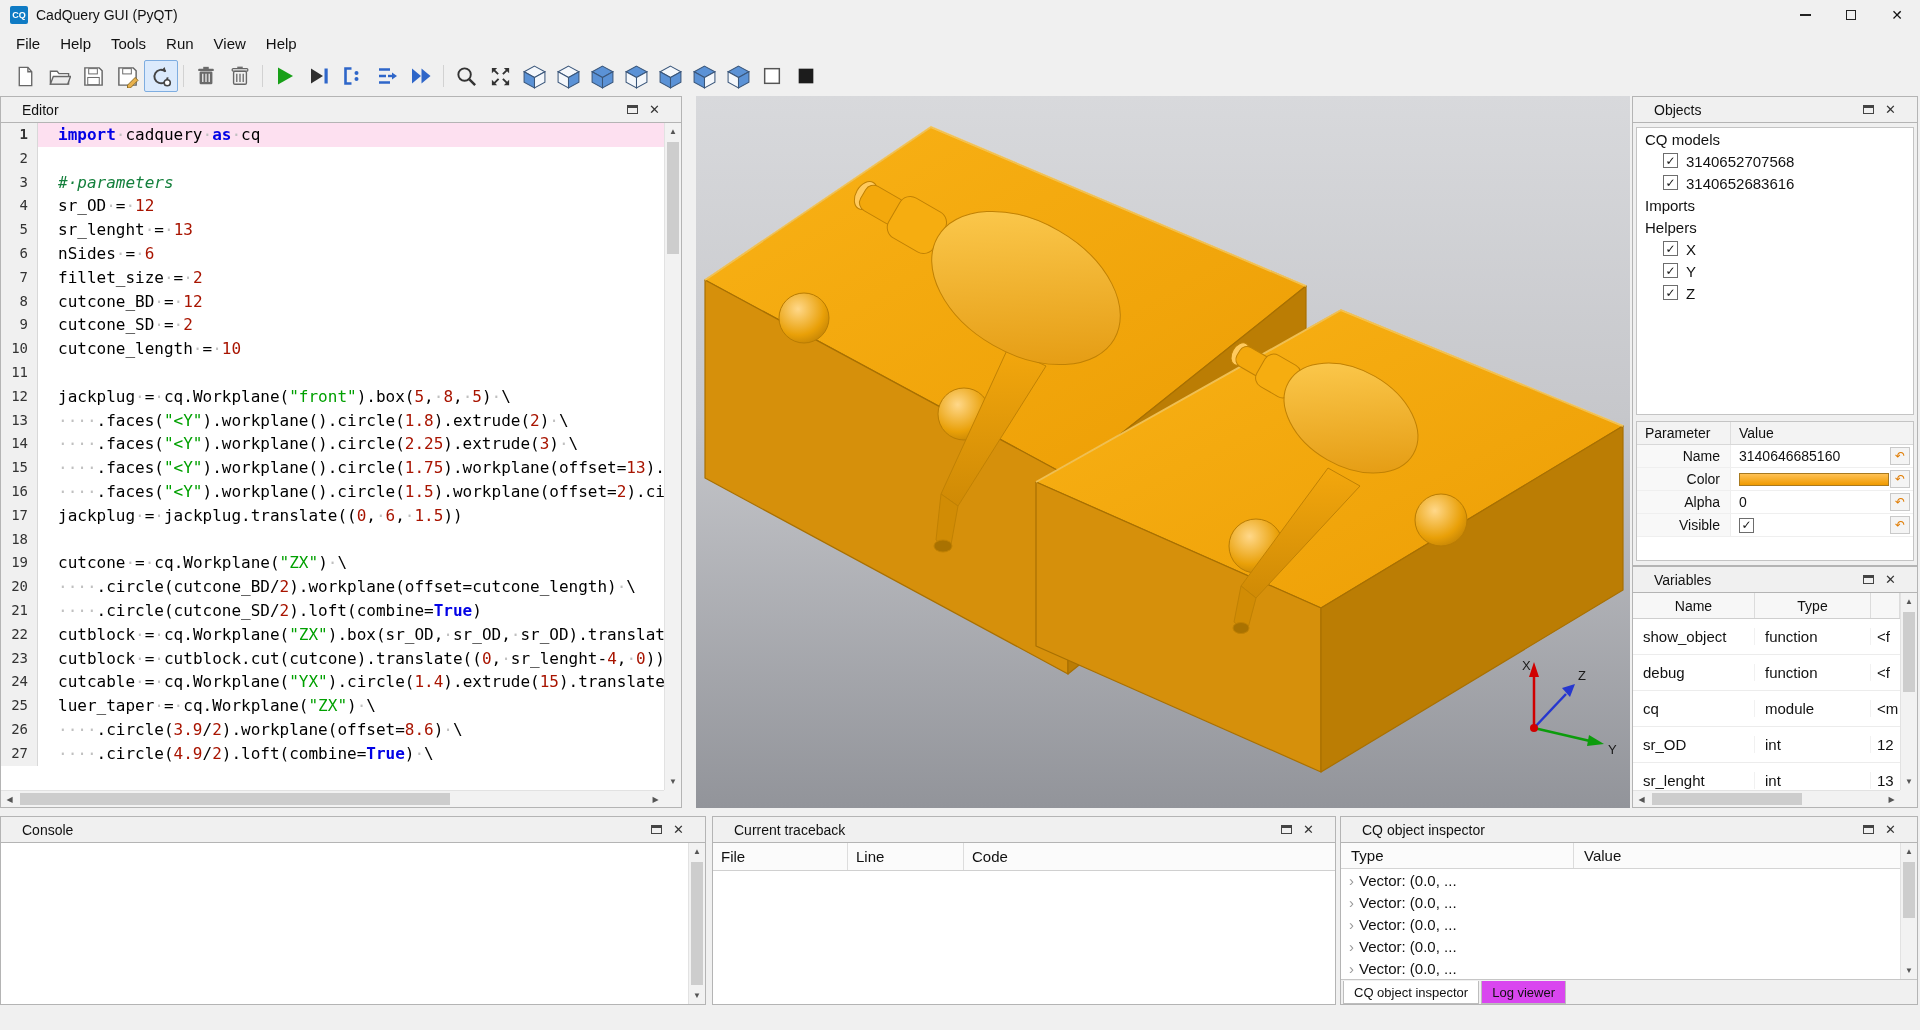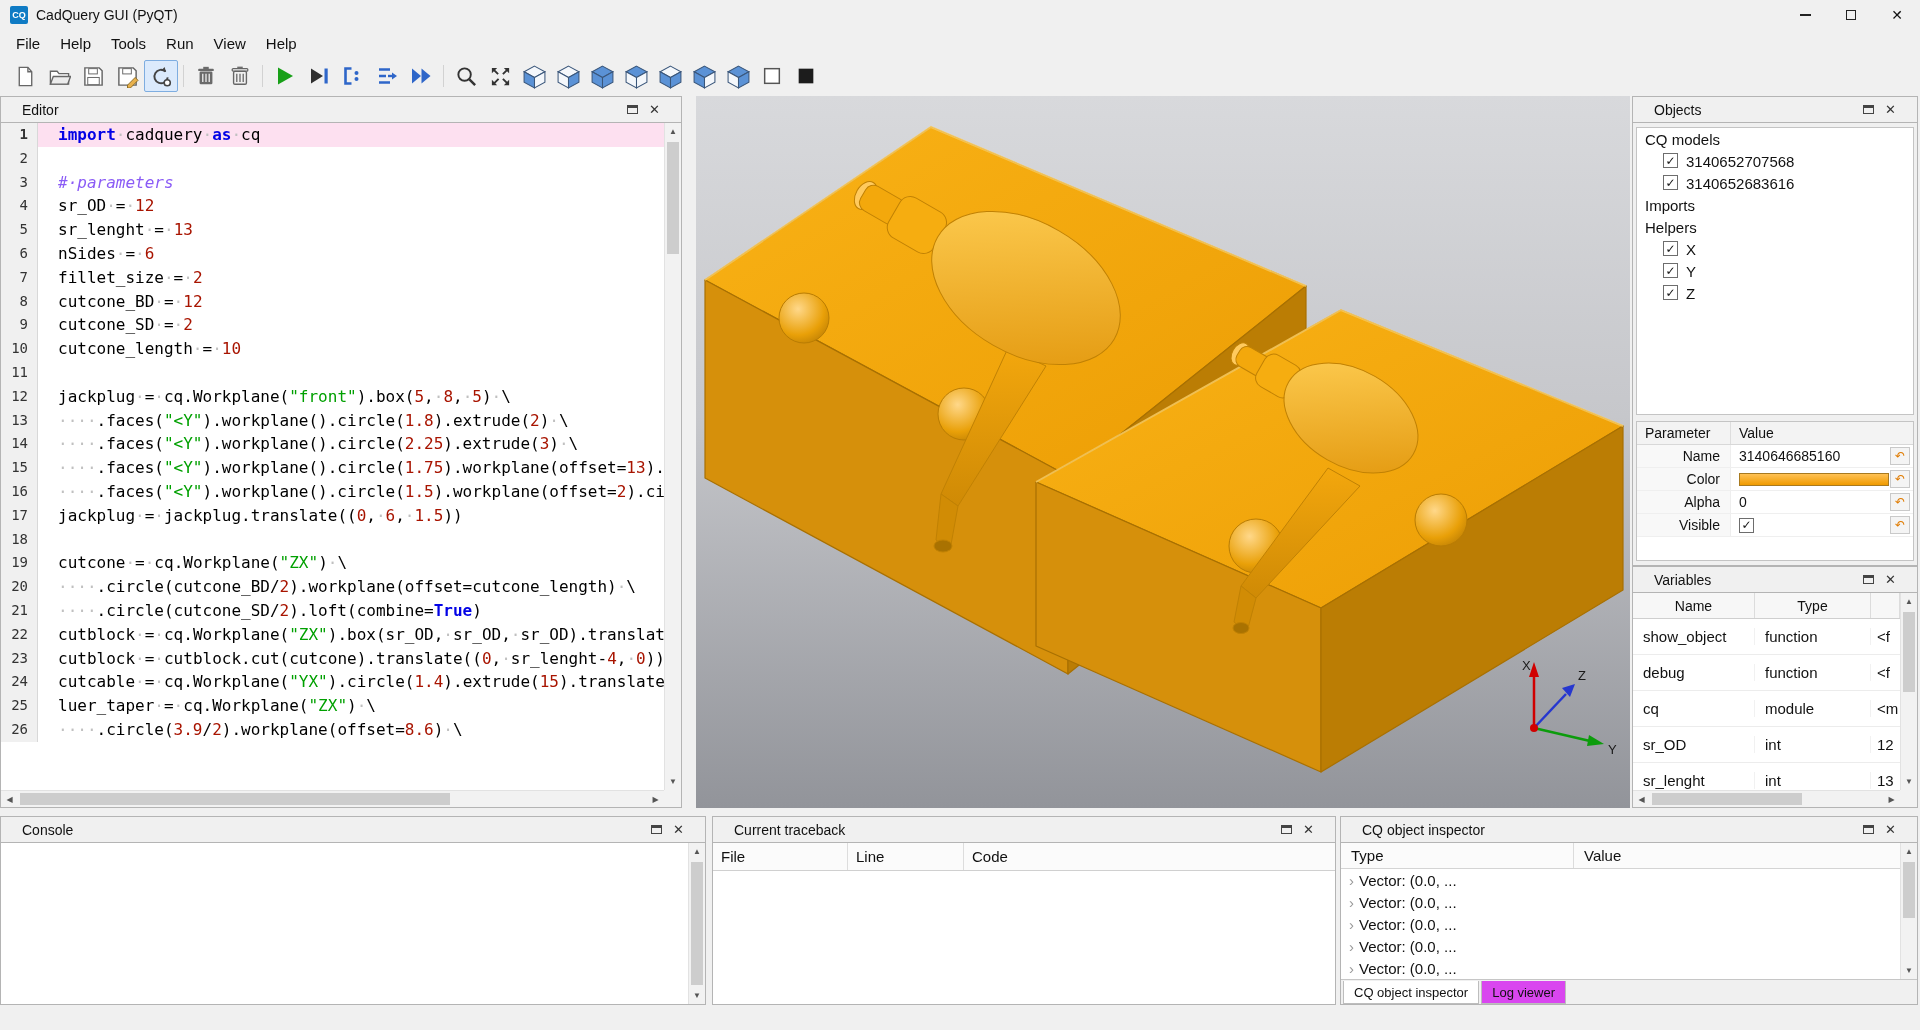--- a/index.html
+++ b/index.html
@@ -38,21 +38,21 @@
   .code-wrap{position:absolute;left:0;top:0;right:17px;bottom:17px;overflow:hidden;background:#fff}
   .gutter-bg{position:absolute;left:0;top:0;bottom:0;width:37px;background:#f0f0f0;border-right:1px solid #d8d8d8}
   .cl{display:flex;height:23.8px;line-height:23.8px;font-family:"DejaVu Sans Mono",monospace;font-size:16px;white-space:pre;position:relative}
   .ln{width:37px;flex:none;background:#f0f0f0;color:#333;text-align:right;padding-right:9px;border-right:1px solid #d8d8d8;font-size:14px}
   .ct{flex:1;padding-left:20px;overflow:hidden}
   .cl.active .ct{background:#fde0f0}
   .cl.active .ln{font-weight:bold}
   .tk-k{color:#0202e6;font-weight:bold}
   .tk-s{color:#00a000}
   .tk-n{color:#a81400}
-  .tk-c{color:#8b5cf6;font-style:italic}
+  .tk-c{color:#15803d;font-style:italic}
   .tk-t{color:#000}
   .tk-w{color:#c0c0c0}
 
   
   .sbv{position:absolute;width:17px;background:#f2f2f2;border-left:1px solid #e2e2e2}
   .sbh{position:absolute;height:17px;background:#f2f2f2;border-top:1px solid #e2e2e2}
   .sba{position:absolute;font-size:8px;color:#555;display:flex;align-items:center;justify-content:center}
   .sbv .sba{left:0;right:0;height:17px}
   .sbh .sba{top:0;bottom:0;width:17px}
   .sbv .sbthumb{position:absolute;left:2px;right:2px;background:#cdcdcd}
@@ -373,20 +373,21 @@
         <div class="cl"><span class="ln">17</span><span class="ct"><span class="tk-t">jackplug</span><span class="tk-w">·</span><span class="tk-t">=</span><span class="tk-w">·</span><span class="tk-t">jackplug.translate((</span><span class="tk-n">0</span><span class="tk-t">,</span><span class="tk-w">·</span><span class="tk-n">6</span><span class="tk-t">,</span><span class="tk-w">·</span><span class="tk-n">1.5</span><span class="tk-t">))</span></span></div>
         <div class="cl"><span class="ln">18</span><span class="ct"></span></div>
         <div class="cl"><span class="ln">19</span><span class="ct"><span class="tk-t">cutcone</span><span class="tk-w">·</span><span class="tk-t">=</span><span class="tk-w">·</span><span class="tk-t">cq.Workplane(</span><span class="tk-s">"ZX"</span><span class="tk-t">)</span><span class="tk-w">·</span><span class="tk-t">\</span></span></div>
         <div class="cl"><span class="ln">20</span><span class="ct"><span class="tk-w">····</span><span class="tk-t">.circle(cutcone_BD/</span><span class="tk-n">2</span><span class="tk-t">).workplane(offset=cutcone_length)</span><span class="tk-w">·</span><span class="tk-t">\</span></span></div>
         <div class="cl"><span class="ln">21</span><span class="ct"><span class="tk-w">····</span><span class="tk-t">.circle(cutcone_SD/</span><span class="tk-n">2</span><span class="tk-t">).loft(combine=</span><span class="tk-k">True</span><span class="tk-t">)</span></span></div>
         <div class="cl"><span class="ln">22</span><span class="ct"><span class="tk-t">cutblock</span><span class="tk-w">·</span><span class="tk-t">=</span><span class="tk-w">·</span><span class="tk-t">cq.Workplane(</span><span class="tk-s">"ZX"</span><span class="tk-t">).box(sr_OD,</span><span class="tk-w">·</span><span class="tk-t">sr_OD,</span><span class="tk-w">·</span><span class="tk-t">sr_OD).translate(</span></span></div>
         <div class="cl"><span class="ln">23</span><span class="ct"><span class="tk-t">cutblock</span><span class="tk-w">·</span><span class="tk-t">=</span><span class="tk-w">·</span><span class="tk-t">cutblock.cut(cutcone).translate((</span><span class="tk-n">0</span><span class="tk-t">,</span><span class="tk-w">·</span><span class="tk-t">sr_lenght-</span><span class="tk-n">4</span><span class="tk-t">,</span><span class="tk-w">·</span><span class="tk-n">0</span><span class="tk-t">))</span></span></div>
         <div class="cl"><span class="ln">24</span><span class="ct"><span class="tk-t">cutcable</span><span class="tk-w">·</span><span class="tk-t">=</span><span class="tk-w">·</span><span class="tk-t">cq.Workplane(</span><span class="tk-s">"YX"</span><span class="tk-t">).circle(</span><span class="tk-n">1.4</span><span class="tk-t">).extrude(</span><span class="tk-n">15</span><span class="tk-t">).translate((</span></span></div>
         <div class="cl"><span class="ln">25</span><span class="ct"><span class="tk-t">luer_taper</span><span class="tk-w">·</span><span class="tk-t">=</span><span class="tk-w">·</span><span class="tk-t">cq.Workplane(</span><span class="tk-s">"ZX"</span><span class="tk-t">)</span><span class="tk-w">·</span><span class="tk-t">\</span></span></div>
         <div class="cl"><span class="ln">26</span><span class="ct"><span class="tk-w">····</span><span class="tk-t">.circle(</span><span class="tk-n">3.9</span><span class="tk-t">/</span><span class="tk-n">2</span><span class="tk-t">).workplane(offset=</span><span class="tk-n">8.6</span><span class="tk-t">)</span><span class="tk-w">·</span><span class="tk-t">\</span></span></div>
+        <div class="cl"><span class="ln">27</span><span class="ct"><span class="tk-w">····</span><span class="tk-t">.circle(</span><span class="tk-n">4.9</span><span class="tk-t">/</span><span class="tk-n">2</span><span class="tk-t">).loft(combine=</span><span class="tk-k">True</span><span class="tk-t">)</span><span class="tk-w">·</span><span class="tk-t">\</span></span></div>
       </div>
     <div class="sbv" style="right:0;top:0;bottom:17px">
       <div class="sba" style="top:0">▲</div>
       <div class="sbthumb" style="top:19px;height:112px"></div>
       <div class="sba" style="bottom:0">▼</div>
     </div>
     <div class="sbh" style="left:0;right:17px;bottom:0">
       <div class="sba" style="left:0">◀</div>
       <div class="sbthumb" style="left:19px;width:430px"></div>
       <div class="sba" style="right:0">▶</div>

